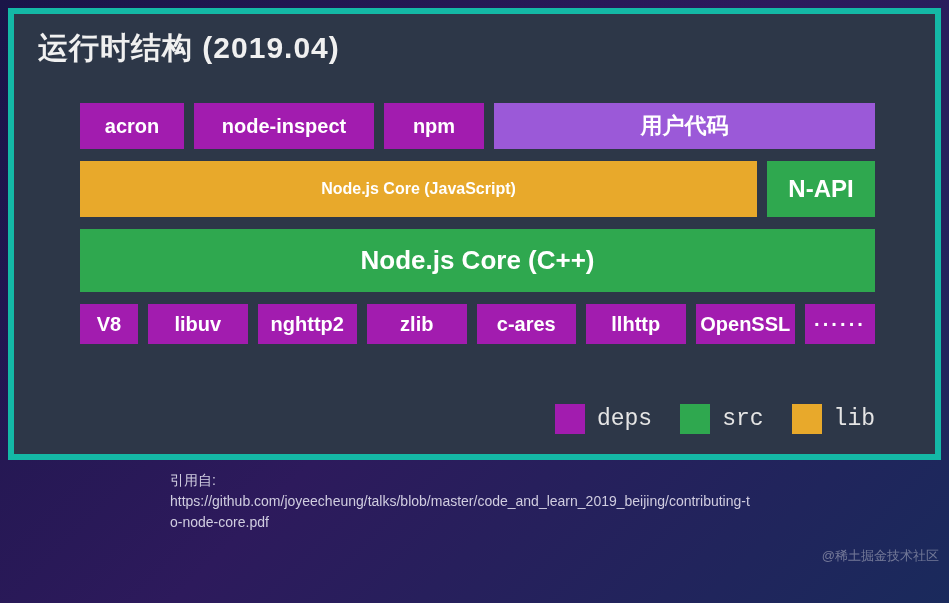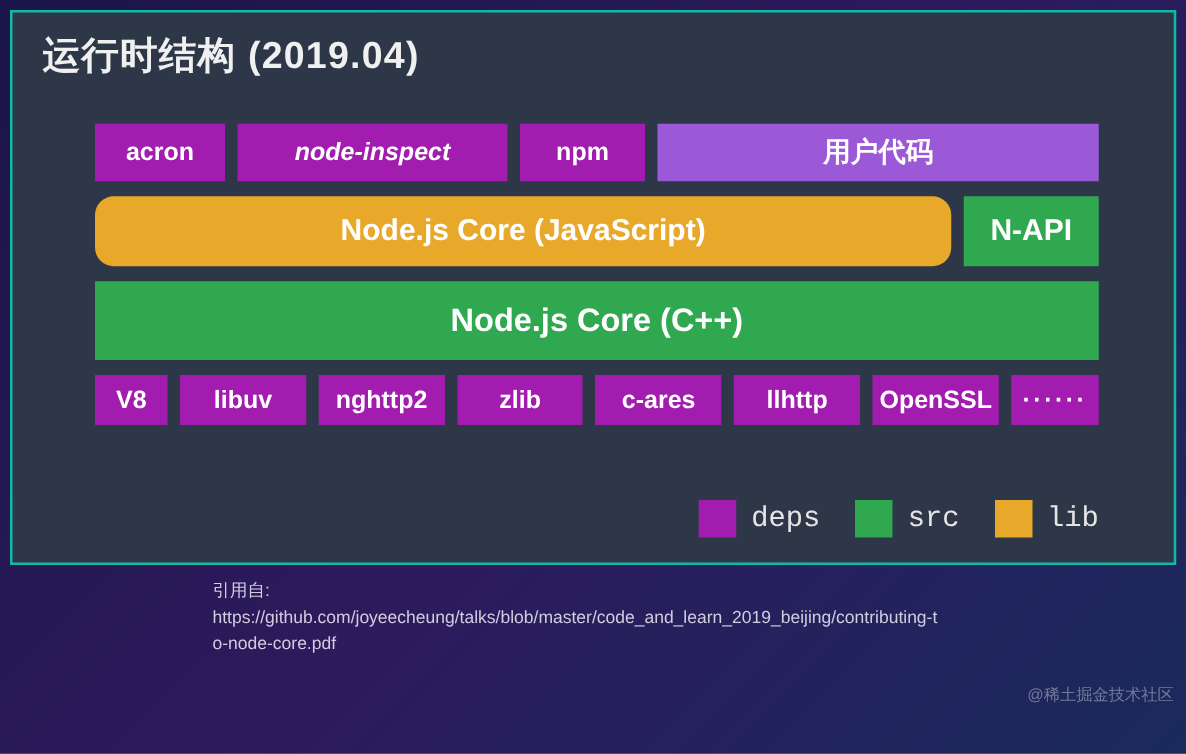--- a/index.html
+++ b/index.html
@@ -7,21 +7,21 @@
       width: 949px;
       height: 603px;
       background: linear-gradient(135deg, #1a1548 0%, #2d1a5c 50%, #1a2a5c 100%);
       font-family: -apple-system, BlinkMacSystemFont, "Segoe UI", "Microsoft YaHei", sans-serif;
       color: #fff;
       overflow: hidden;
       position: relative;
     }
     .panel {
       margin: 8px;
-      border: 2px solid #14b8a6;
+      border: 6px solid #14b8a6;
       background: #2d3748;
       padding: 14px 60px 20px 24px;
       position: relative;
     }
     .title {
       font-size: 30px;
       font-weight: 700;
       color: #f0f0f0;
       margin-bottom: 34px;
       letter-spacing: 1px;
@@ -46,30 +46,30 @@
       color: #fff;
       padding: 10px 14px;
       white-space: nowrap;
       min-height: 40px;
     }
     .dep { background: #a21caf; }
     .src { background: #2fa84f; }
     .lib { background: #e8a92b; }
     .user { background: #9b59d8; }
     .row1 .box { font-size: 20px; padding: 8px 14px; }
-    .row2 .lib { flex: 1; font-size: 24px; padding: 14px 0; border-radius: 15px; }
+    .row2 .lib { flex: 1; font-size: 16px; padding: 14px 0; }
     .row2 .src { width: 108px; font-size: 24px; padding: 14px 10px; }
     .row3 .src { flex: 1; font-size: 26px; padding: 16px 0; text-align: right; }
     .row4 .box { font-size: 20px; padding: 8px 12px; flex: 1; min-width: 0; }
     .row4 .v8 { flex: 0 0 58px; }
     .row4 .more { flex: 0 0 70px; letter-spacing: 2px; }
     .row1 .user { flex: 1; font-size: 22px; }
     .row1 .npm { width: 100px; text-align: right; }
     .row1 .acron { width: 104px; }
-    .row1 .inspect { width: 216px; font-style: italic; }
+    .row1 .inspect { width: 180px; }
     .legend {
       display: flex;
       gap: 28px;
       justify-content: flex-end;
       margin-top: 48px;
       padding-right: 0;
     }
     .legend-item {
       display: flex;
       align-items: center;

